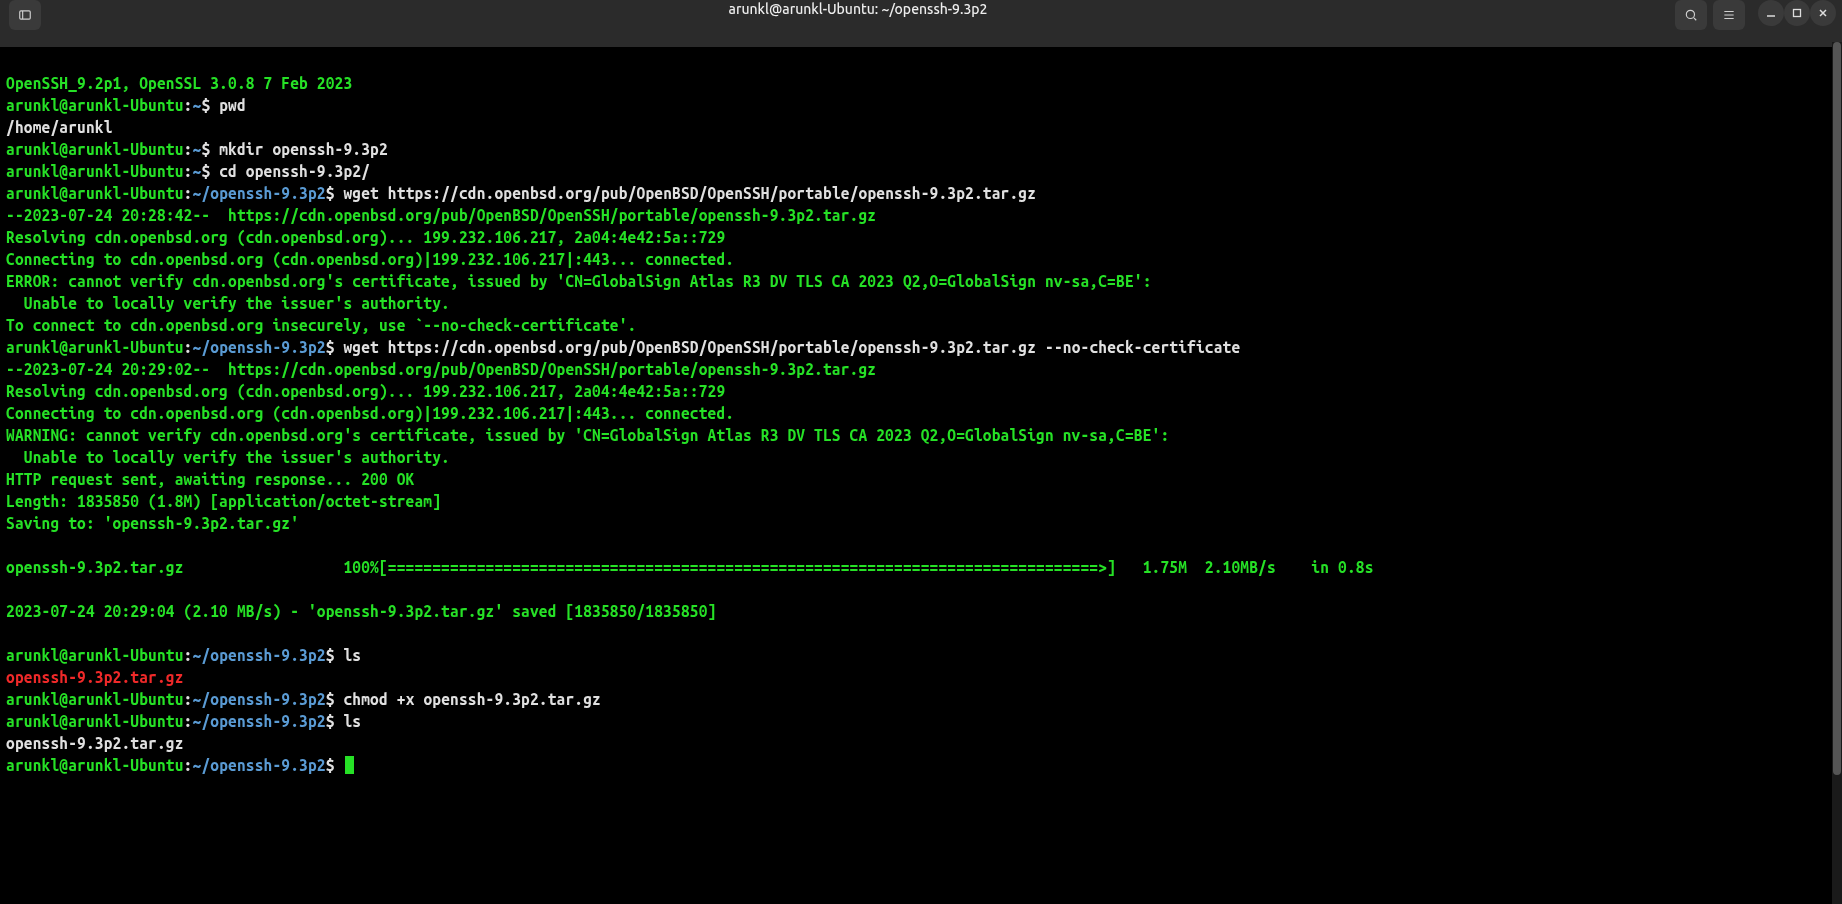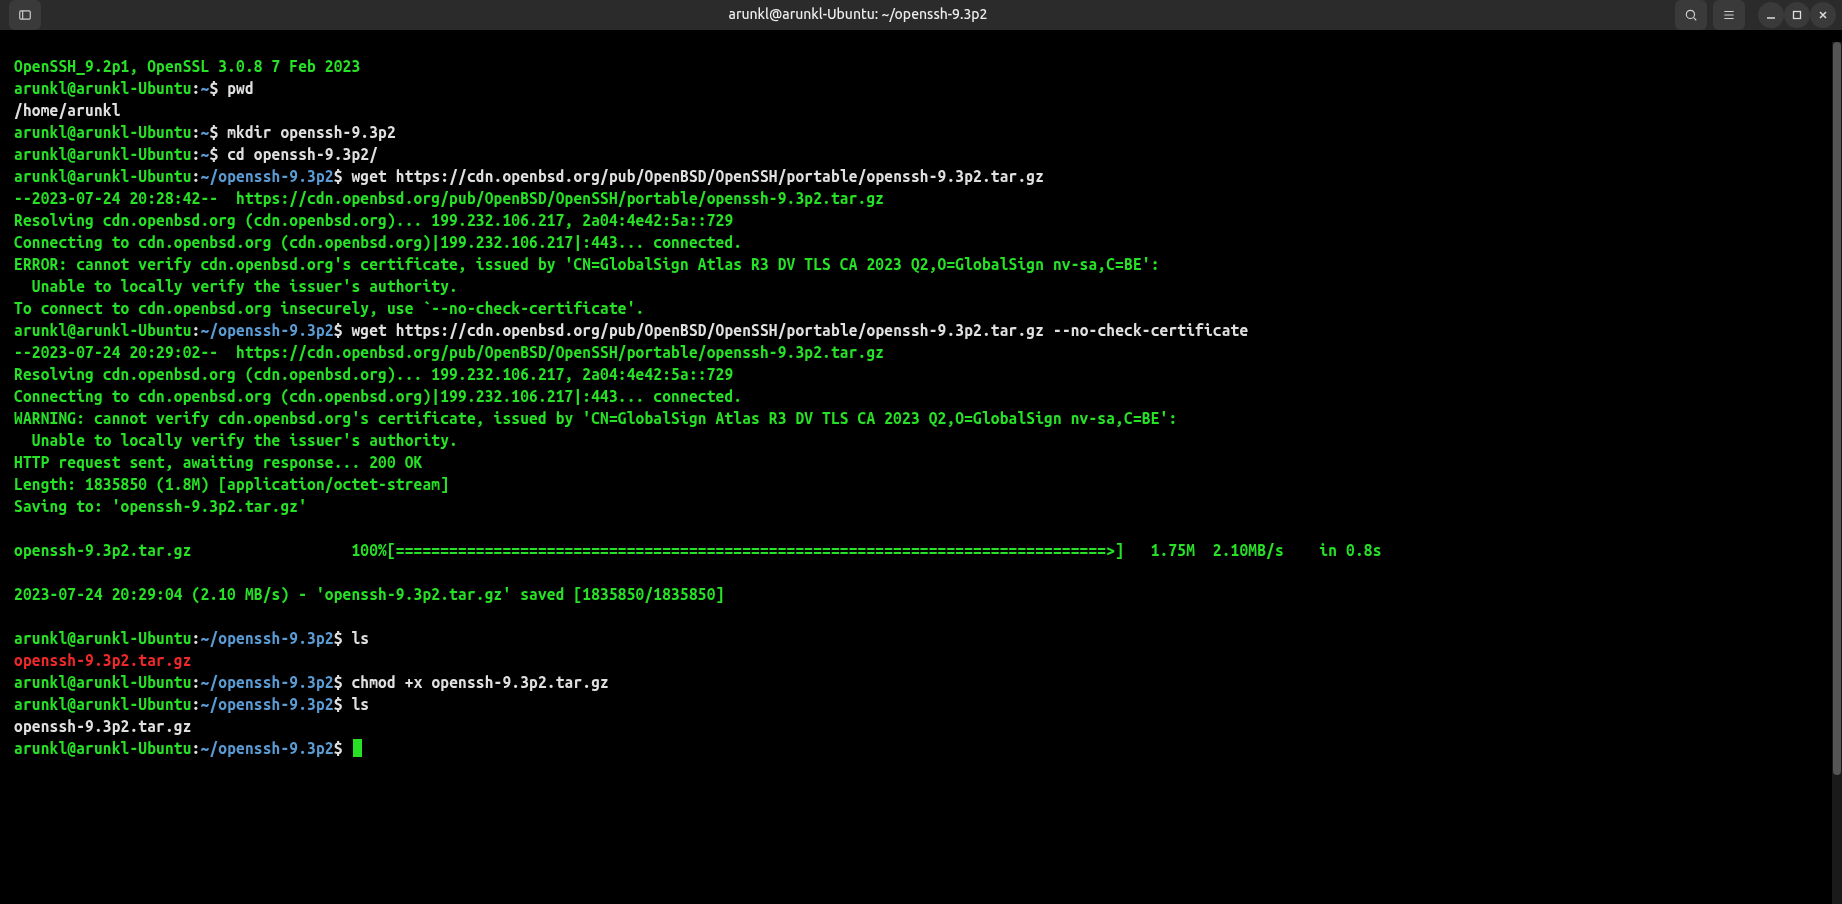--- a/index.html
+++ b/index.html
@@ -10,23 +10,23 @@
     line-height: 1.42;
     overflow: hidden;
     width: 1842px;
     height: 904px;
     position: relative;
     font-weight: 600;
   }
   
   .titlebar {
     background: #2b2b2b;
-    height: 30px;
+    height: 47px;
     display: flex;
-    align-items: center;
+    align-items: flex-start;
     padding: 0 6px;
     color: #e0e0e0;
     font-family: 'Ubuntu', sans-serif;
     font-size: 14px;
     font-weight: 500;
   }
   .tb-btn {
     width: 32px; height: 30px;
     background: #3a3a3a;
     border-radius: 6px;
@@ -37,21 +37,21 @@
     font-size: 14px;
   }
   .tb-btn svg { width: 14px; height: 14px; }
   .spacer { flex: 1; }
   .title { flex-shrink: 0; color: #eee; font-weight: 500; }
   .wc { width: 26px; height: 26px; border-radius: 50%; background: #3a3a3a; display:flex;align-items:center;justify-content:center; cursor:pointer; color:#ddd; }
   .wc svg { width: 10px; height: 10px; }
 
   
   .term {
-    padding: 4px 14px;
+    padding: 4px 6px;
     white-space: pre;
     color: #ccc;
     letter-spacing: 0.2px;
   }
   .g { color: #26e126; }  
   .b { color: #5a9bd4; }  
   .w { color: #e0e0e0; }  
   .r { color: #ef2929; font-weight: 700; } 
   .cursor {
     display: inline-block;

